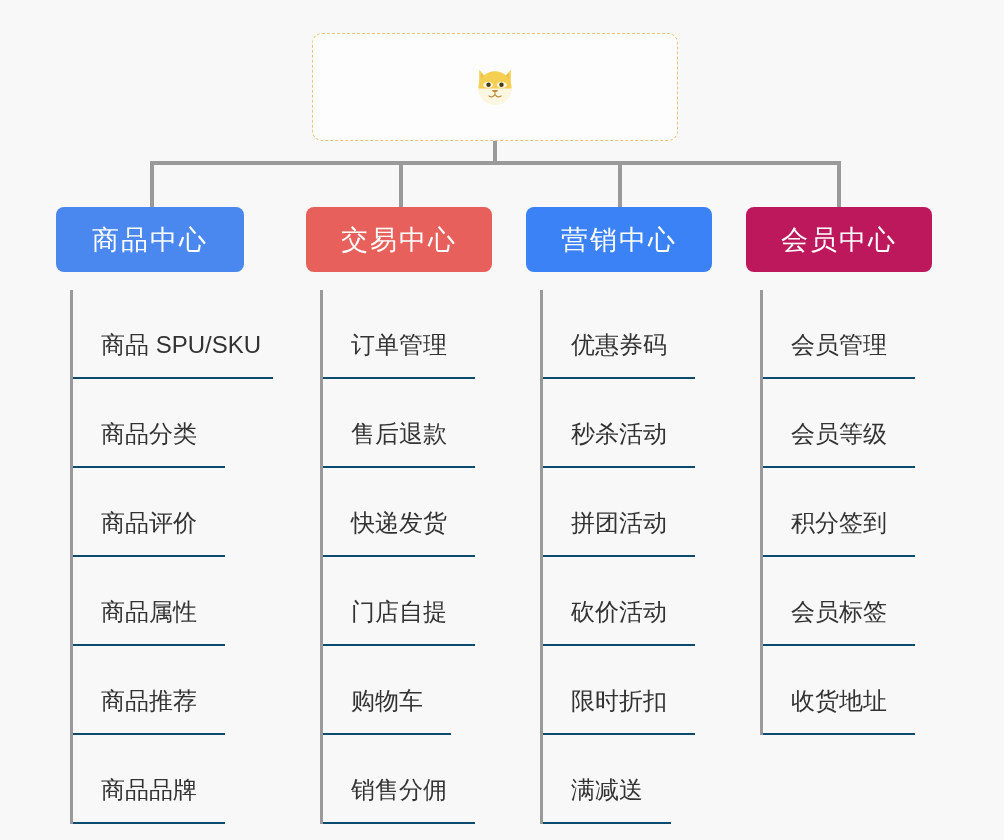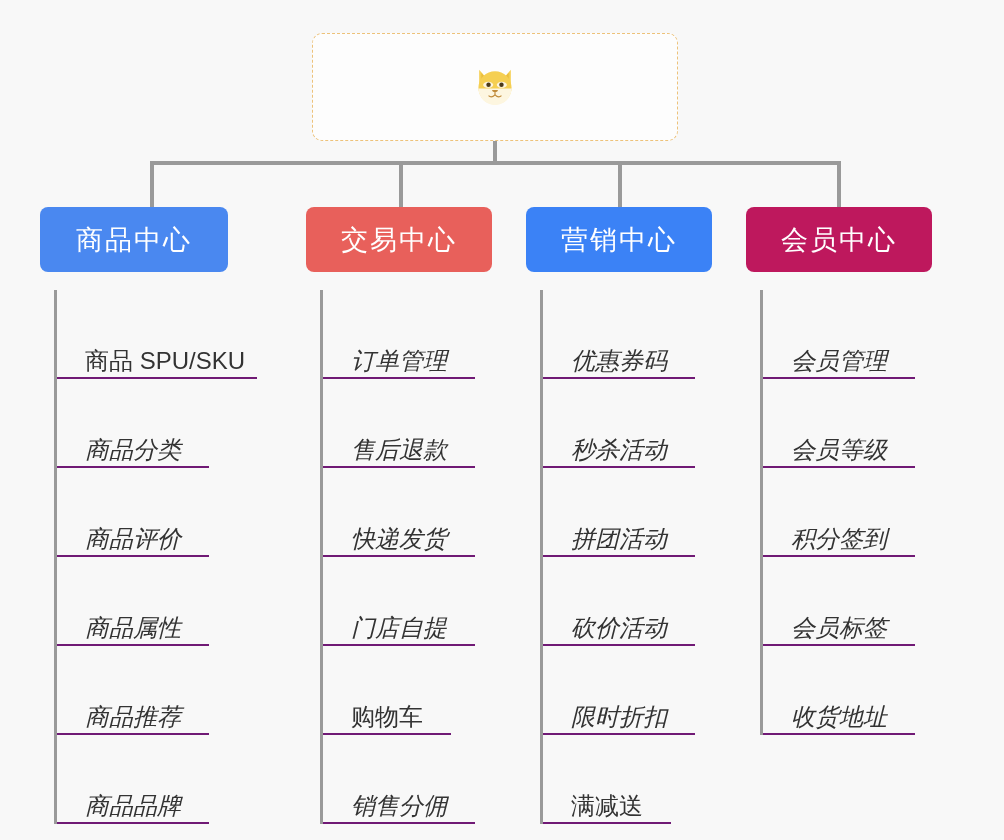--- a/index.html
+++ b/index.html
@@ -59,21 +59,21 @@
   }
   .conn-v { width: 4px; }
   .conn-h { height: 4px; }
 
   
   .column {
     position: absolute;
     top: 207px;
     width: 190px;
   }
-  .col-1 { left: 40px; }
+  .col-1 { left: 56px; }
   .col-2 { left: 306px; }
   .col-3 { left: 526px; }
   .col-4 { left: 746px; }
 
   .cat-header {
     width: 188px;
     height: 65px;
     border-radius: 8px;
     display: flex;
     align-items: center;
@@ -94,26 +94,26 @@
     margin-left: 14px;
     padding-left: 0;
     border-left: 3px solid #9a9a9a;
   }
   .leaf-item {
     position: relative;
     height: 89px;
     box-sizing: border-box;
     display: flex;
     align-items: flex-end;
-    border-bottom: 2px solid #701a75;
+    border-bottom: 2px solid #0c4a6e;
     padding-left: 28px;
-    padding-bottom: 4px;
+    padding-bottom: 20px;
   }
   .leaf-item.wide  { width: 200px; }
-  .leaf-item.med   { width: 152px; font-style: italic; }
+  .leaf-item.med   { width: 152px; }
   .leaf-item.short { width: 128px; }
   .leaf-label {
     font-size: 24px;
     line-height: 1.05;
     color: #333333;
     white-space: nowrap;
   }
 </style>
 </head>
 <body>

